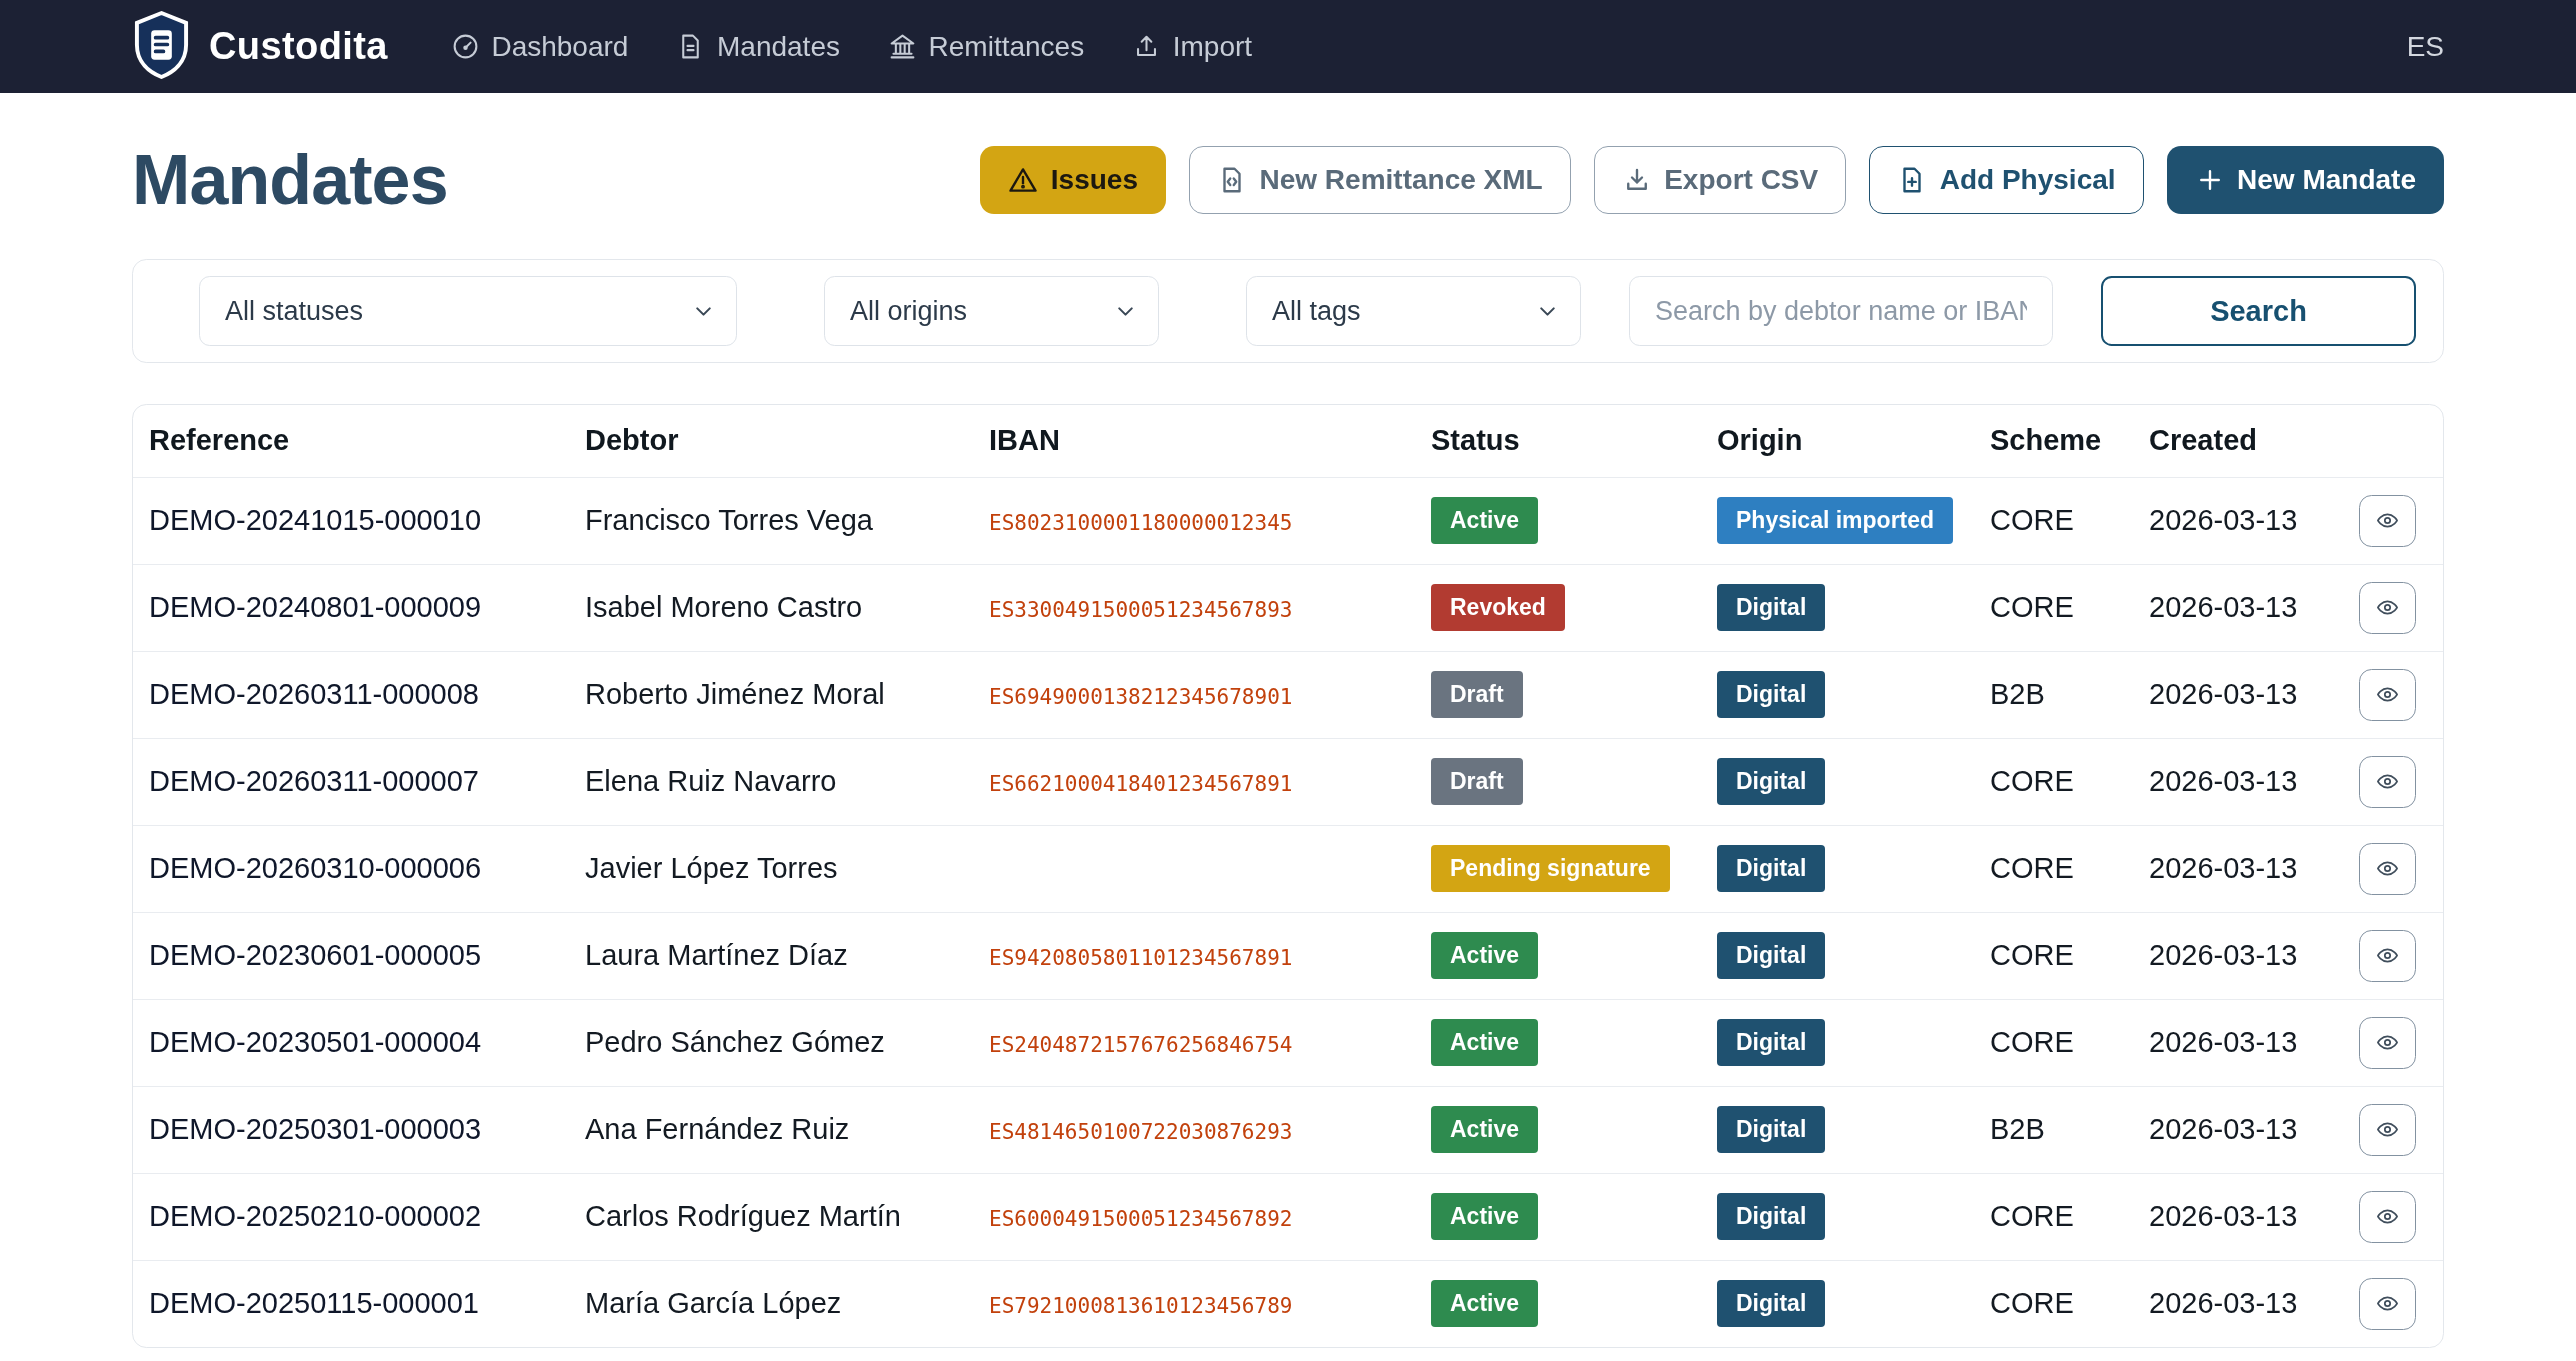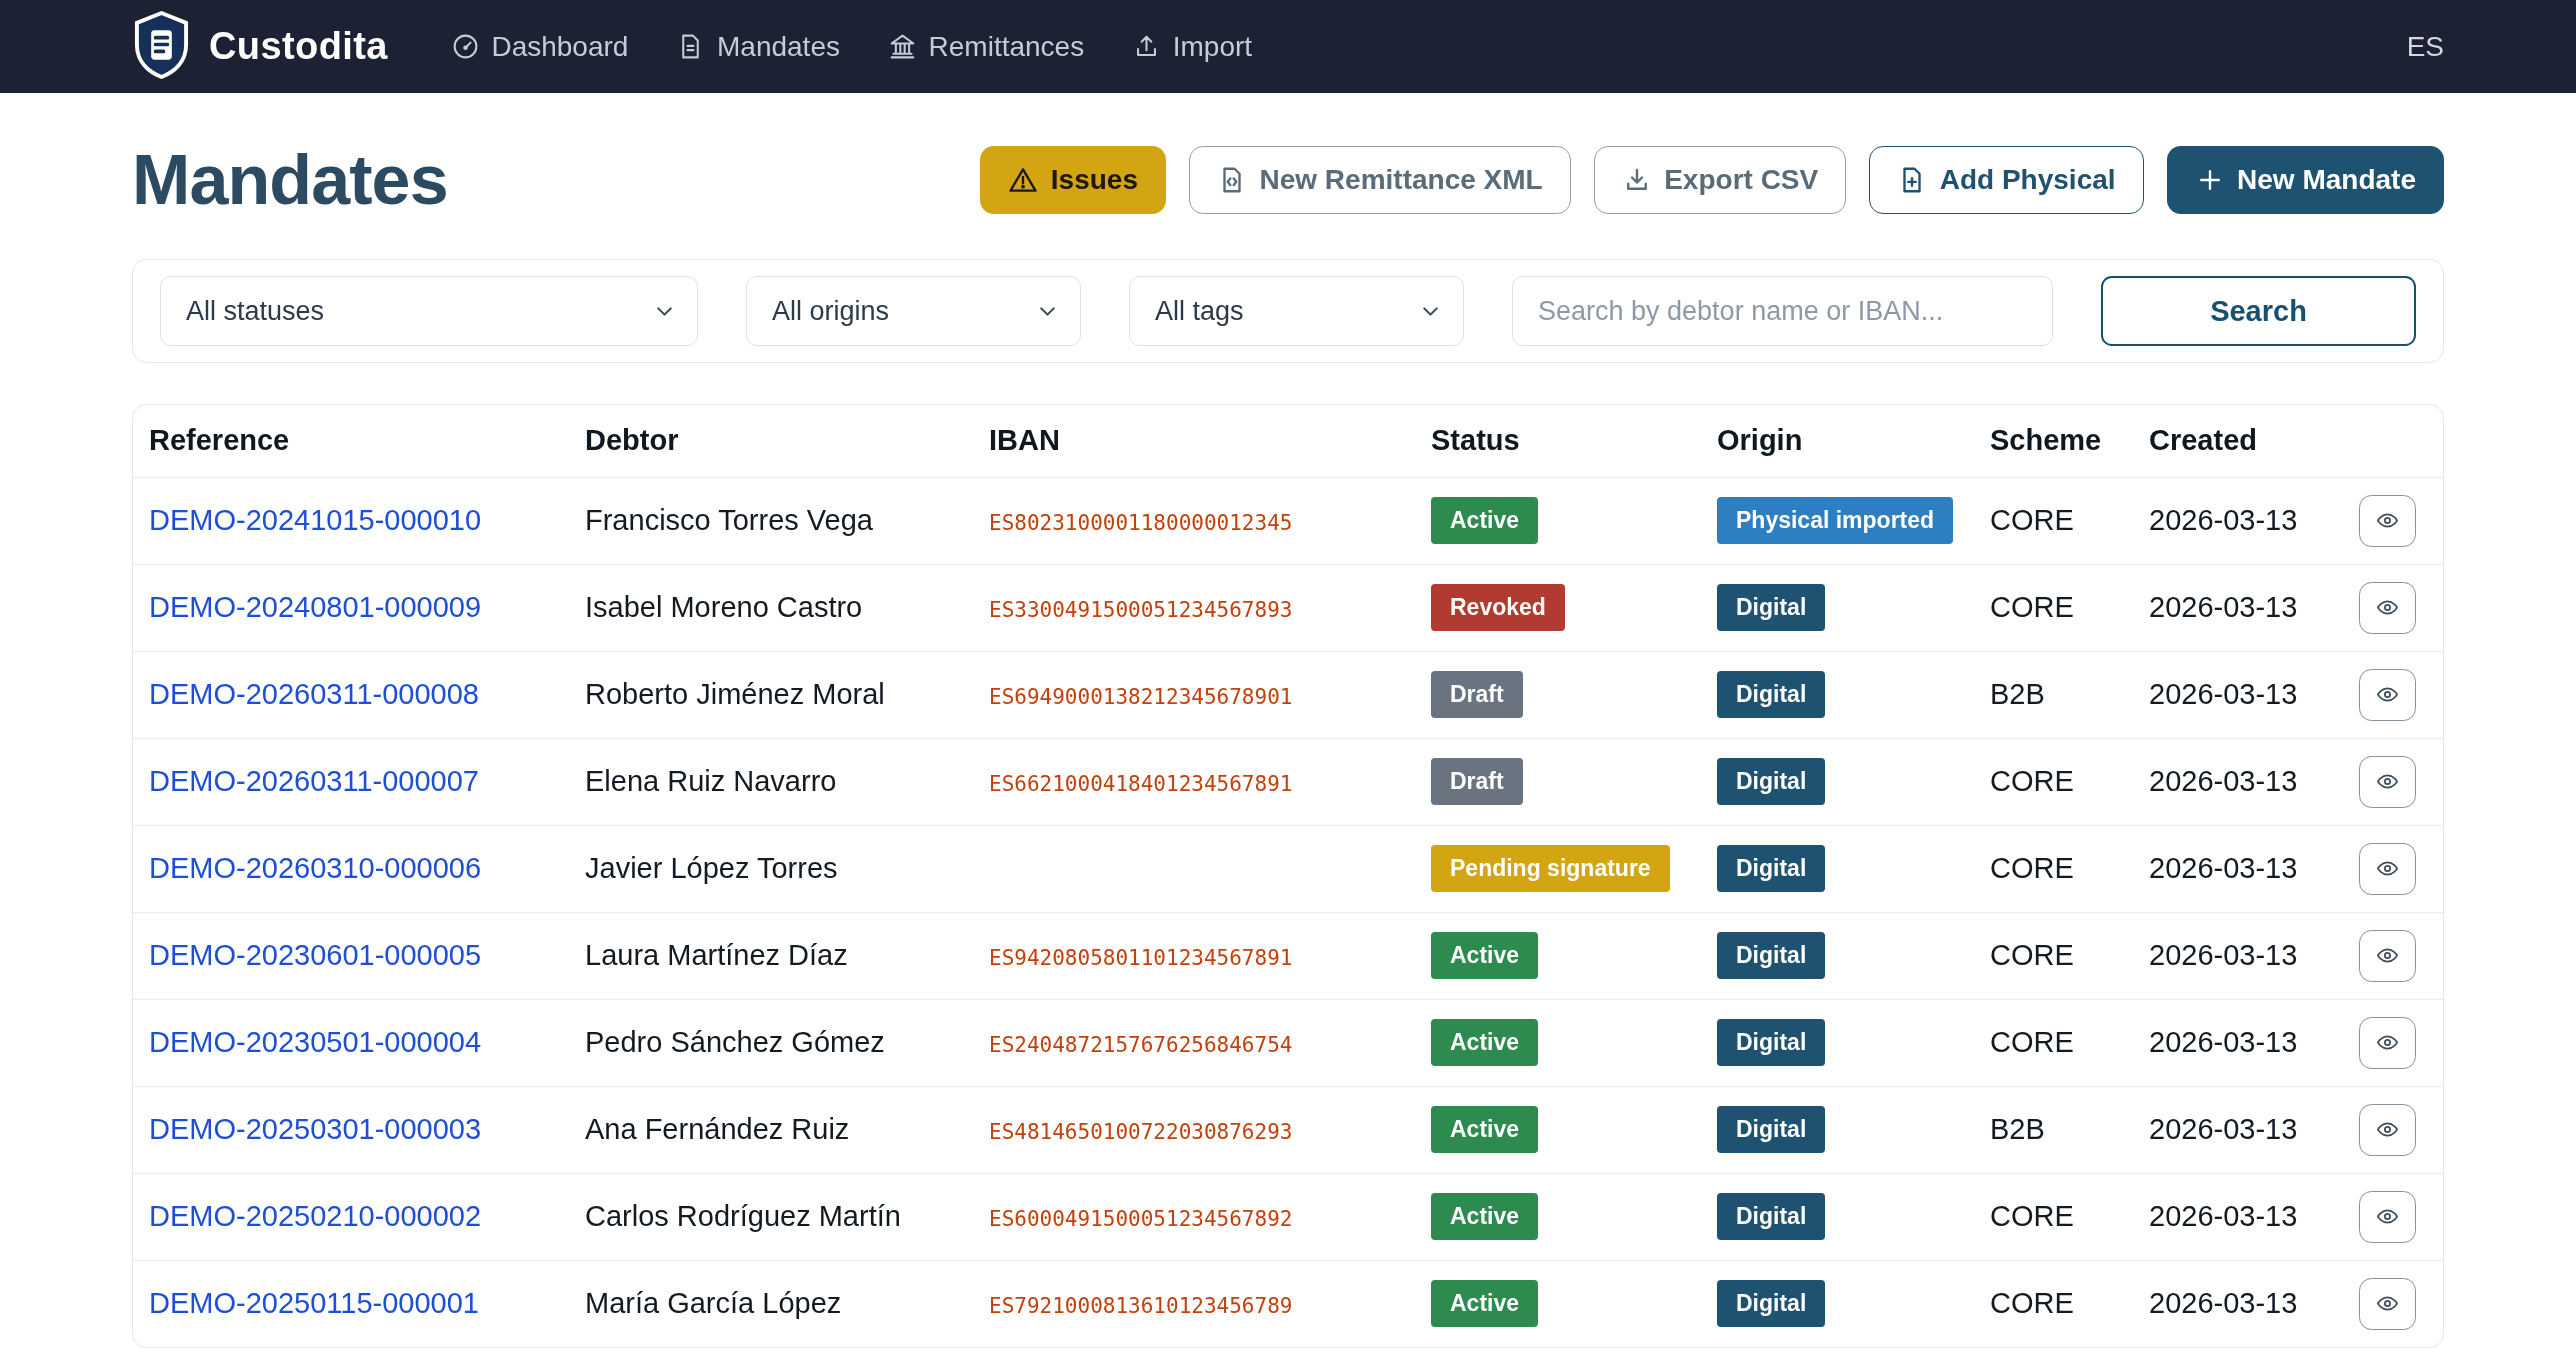--- a/index.html
+++ b/index.html
@@ -44,21 +44,21 @@
   .btn-outline-blue { border-color:#1f5170; color:#1f5170; }
   .btn-outline-blue svg { stroke:#1f5170; }
   .btn-primary { background:#1f5170; color:#fff; }
   .btn-primary svg { stroke:#fff; }
 
   
   .filter-card { margin-top:39px; border:1.8px solid #e3e7ec; border-radius:14.3px;
     padding:16px 27px; display:flex; align-items:center; gap:48px; }
   .select { position:relative; height:70px; border:1.8px solid #dee3e9;
     border-radius:10.7px; display:flex; align-items:center; padding:0 54px 0 25px;
-    font-size:27px; color:#2c3a49; cursor:pointer; background:#fff; }
+    font-size:27px; color:#2c3a49; cursor:pointer; background:#fff;margin-left:39px; }
   .select svg { position:absolute; right:19.7px; width:25px; height:25px;
     stroke:#3a4856; fill:none; stroke-width:2; stroke-linecap:round;
     stroke-linejoin:round; }
   .sel-status { width:538px; } .sel-origin { width:335px; } .sel-tags { width:335px; }
   .search-input { flex:1; height:70px; border:1.8px solid #dee3e9; border-radius:10.7px;
     padding:0 25px; font-size:27px; color:#2c3a49;
     font-family:"Liberation Sans", sans-serif; outline:none; }
   .search-input::placeholder { color:#8d99a7; }
   .btn-search { width:315px; height:70px; border:2.7px solid #175070; border-radius:10.7px;
     background:#fff; color:#175070; font-size:29px; font-weight:700;
@@ -69,21 +69,21 @@
   .table-card { margin-top:41px; border:1.8px solid #e3e7ec; border-radius:14.3px;
     overflow:hidden; }
   table { width:100%; border-collapse:collapse; table-layout:fixed; }
   col.c-ref{width:436px} col.c-deb{width:404px} col.c-iban{width:442px}
   col.c-sta{width:286px} col.c-ori{width:273px} col.c-sch{width:159px}
   col.c-cre{width:208px} col.c-act{width:auto}
   thead th { text-align:left; font-size:29px; font-weight:700; color:#10181f;
     height:72px; padding:0 14.3px 0 16px; }
   tbody td { height:87px; font-size:29px; color:#131a22;
     border-top:1.8px solid #e9ecf0; padding:0 14.3px 0 16px; vertical-align:middle; }
-  .ref-link { color:#1d4ed8; text-decoration:none; cursor:pointer; }
+  .ref-link { color:#0f172a; text-decoration:none; cursor:pointer; }
   .iban { font-family:"DejaVu Sans Mono", monospace; font-size:21px; color:#c2410c; }
   .badge { display:inline-block; font-size:23px; font-weight:700; color:#fff;
     padding:9.8px 19px; border-radius:4px; white-space:nowrap; }
   .badge--active { background:#2e8b4f; }
   .badge--revoked { background:#b23b31; }
   .badge--draft { background:#6a7480; }
   .badge--pending { background:#d3a513; }
   .badge--digital { background:#1f5170; }
   .badge--physical { background:#2e7fc1; }
   .act-cell { text-align:right; padding-right:27px; }

